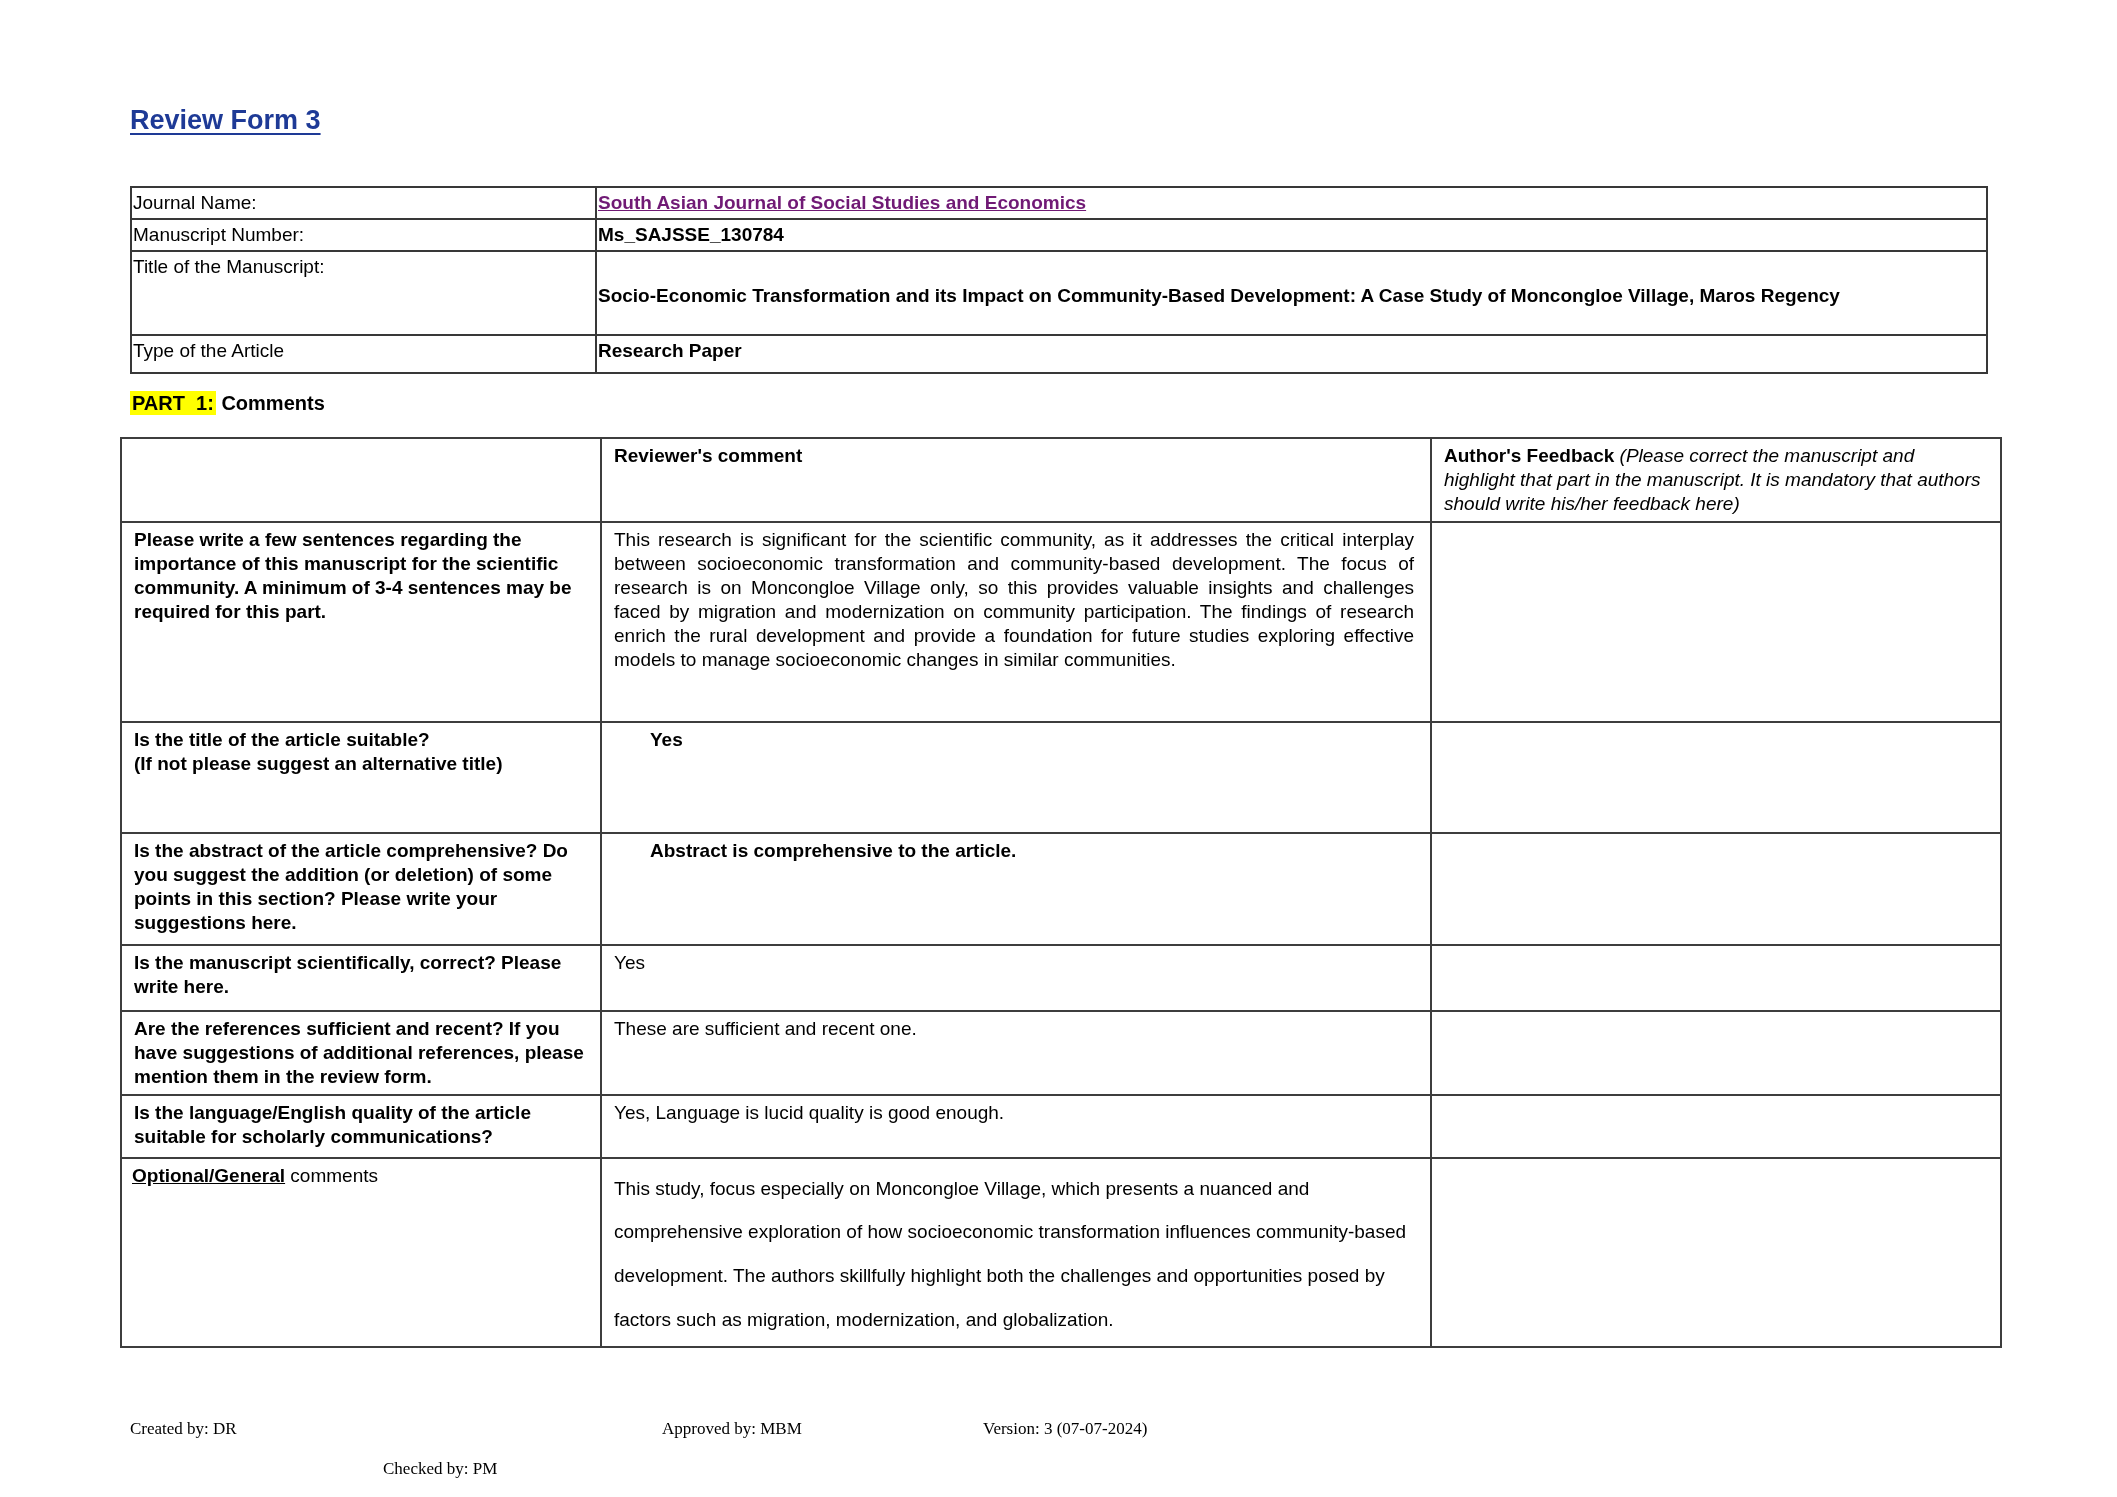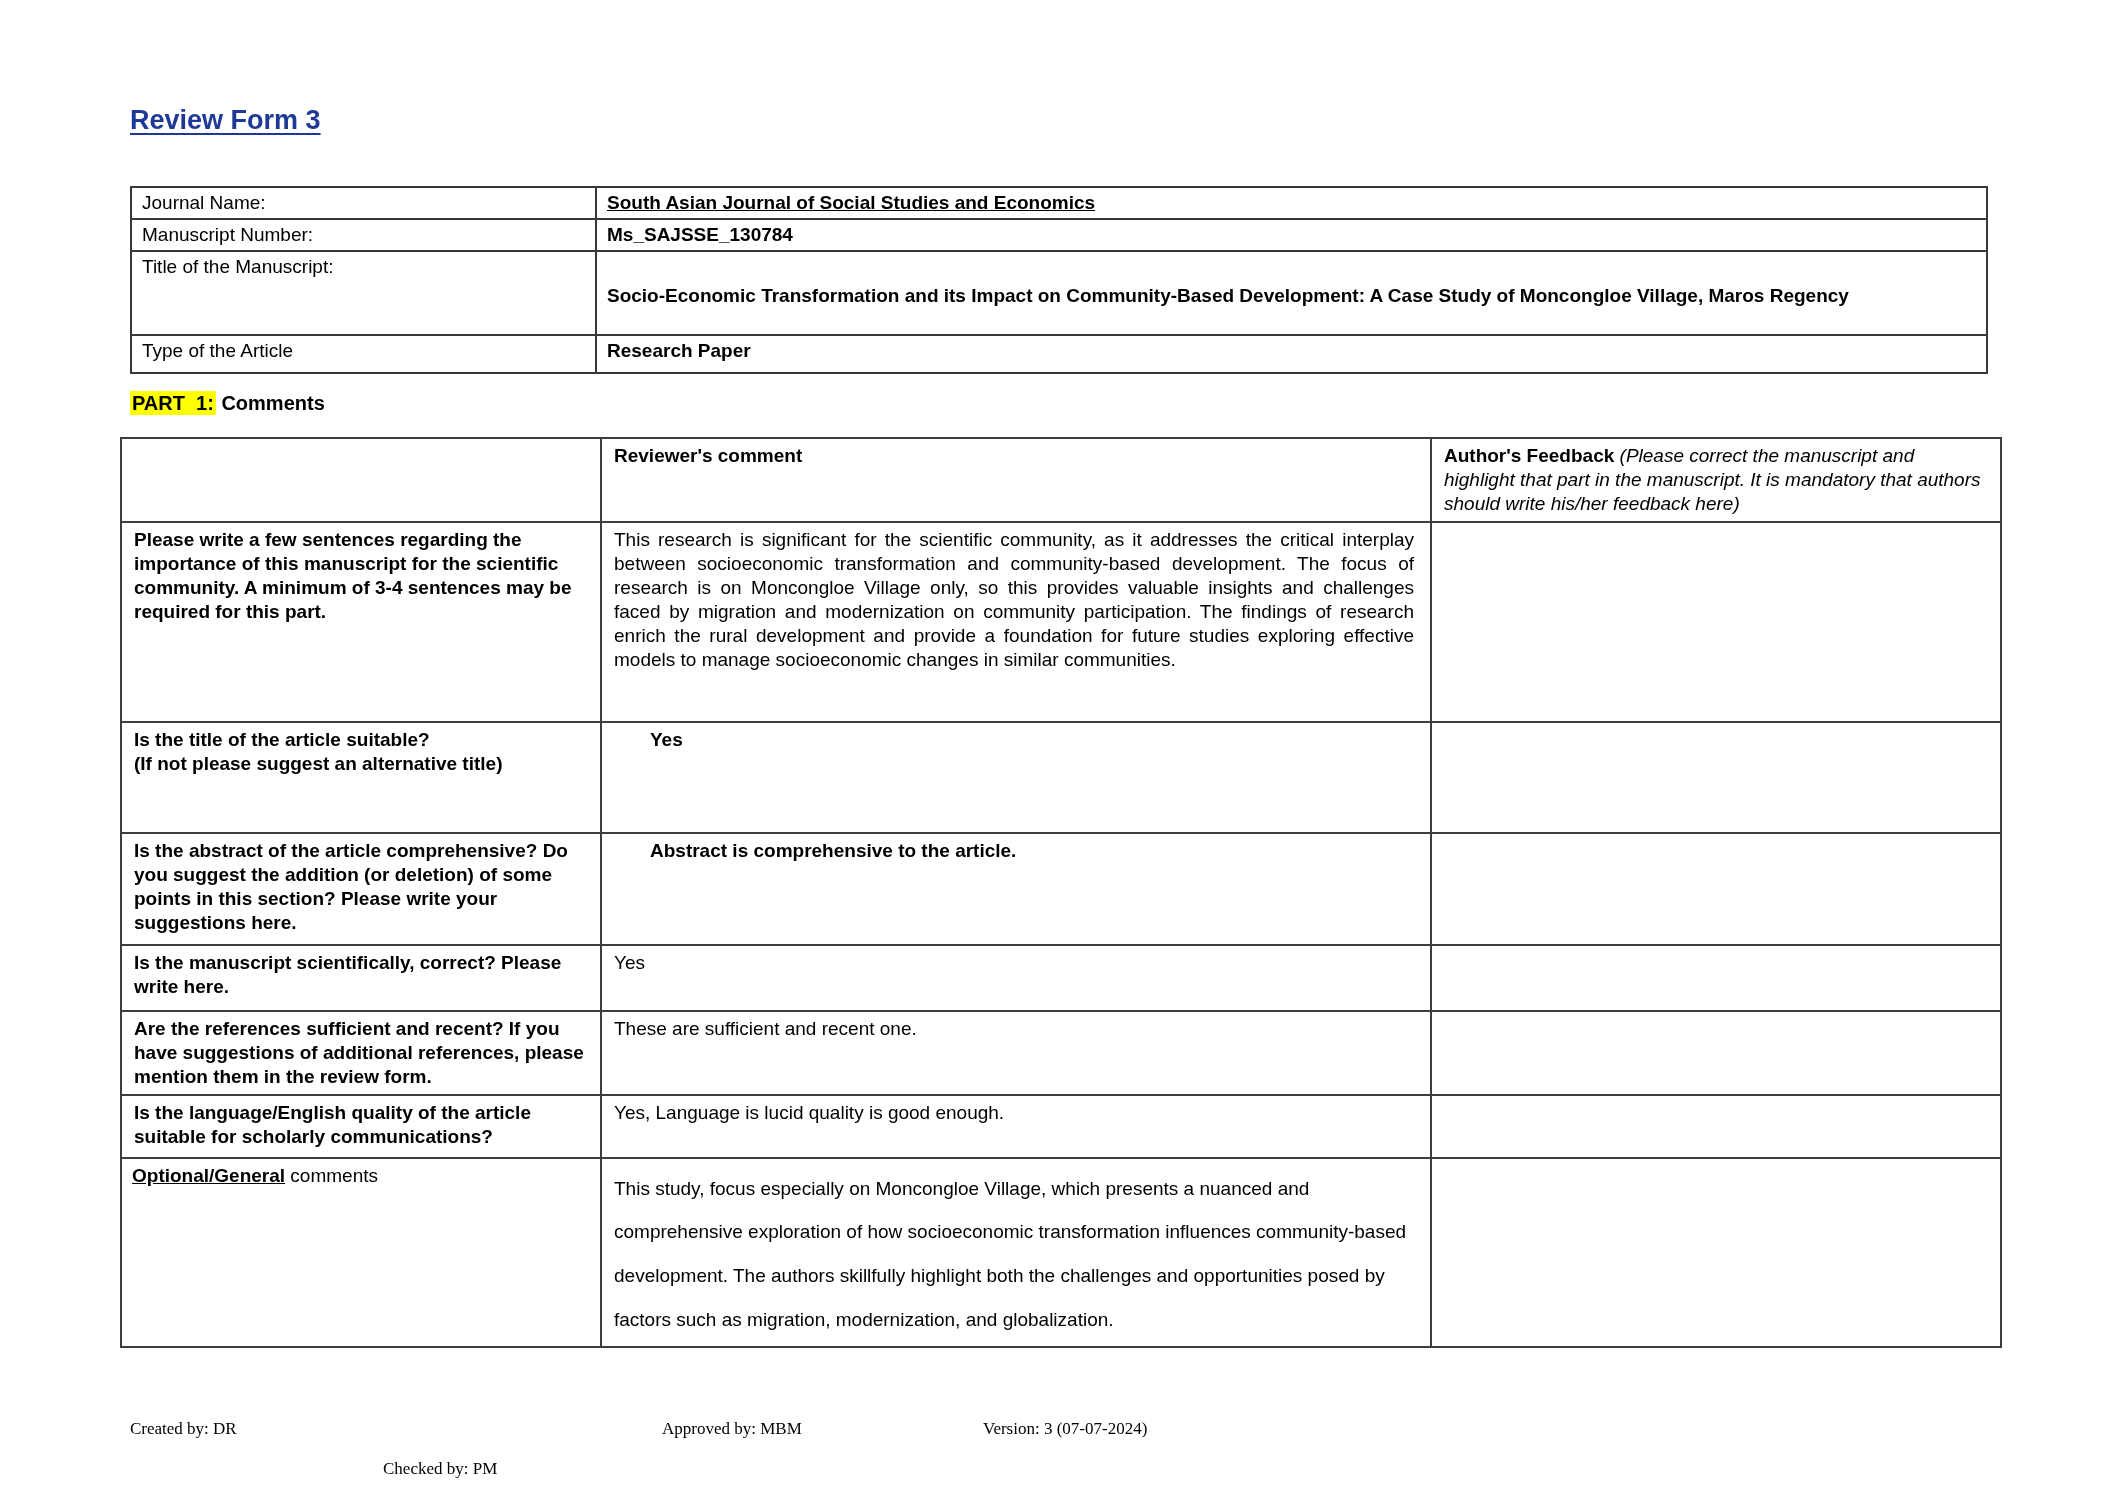--- a/index.html
+++ b/index.html
@@ -27,26 +27,26 @@
     position: absolute; left: 130px; top: 186px;
     width: 1858px;
     border-collapse: collapse;
     table-layout: fixed;
   }
   table.meta td {
     border: 2px solid #383838;
     vertical-align: top;
     font-size: 19px;
     line-height: 1.25;
-    padding: 3px 10px;
+    padding: 3px 1px;
   }
   table.meta td.label { width: 465px; }
   table.meta td.value { font-weight: bold; }
   .journal-link {
-    color: #000000; font-weight: bold;
+    color: #701a75; font-weight: bold;
     text-decoration: underline;
     cursor: pointer;
   }
   td.title-value { padding-top: 32px !important; }
   tr.r-journal  td { height: 29px; }
   tr.r-number   td { height: 29px; }
   tr.r-title    td { height: 84px; }
   tr.r-type     td { height: 38px; }
 
   

